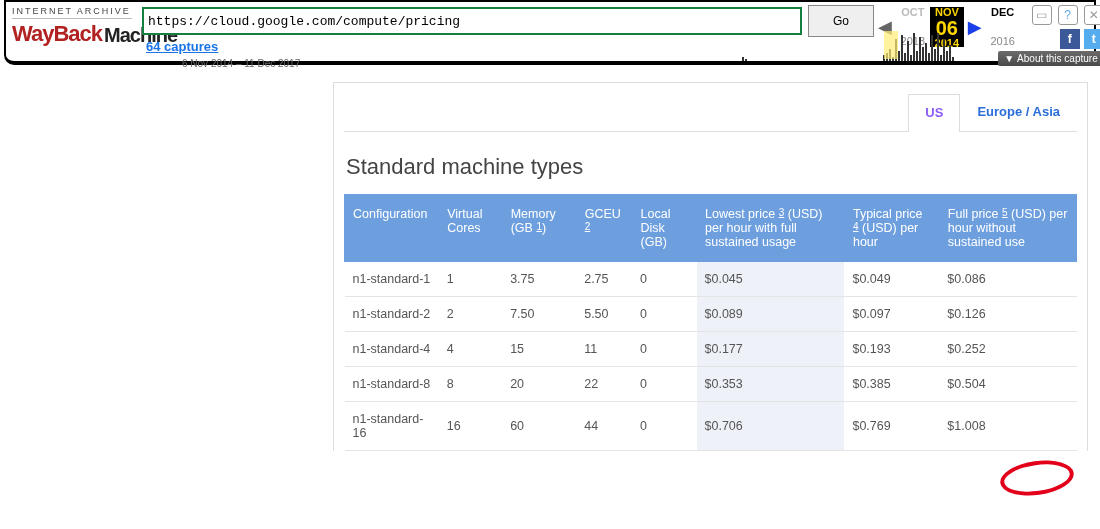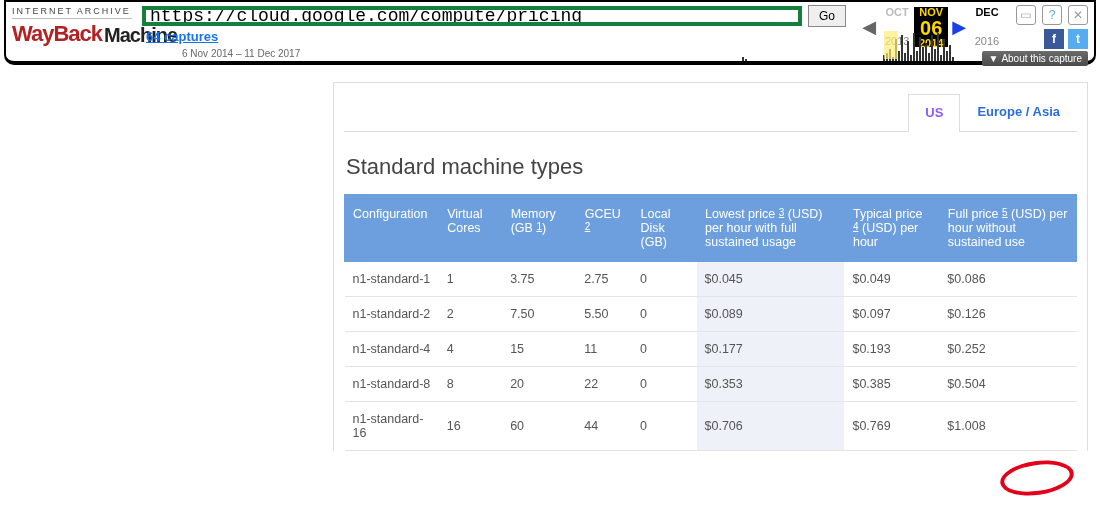--- a/index.html
+++ b/index.html
@@ -57,29 +57,29 @@
   .wb-center {
     flex: 1;
     display: flex;
     flex-direction: column;
     gap: 2px;
     position: relative;
   }
   .wb-url-row { display: flex; gap: 6px; align-items: center; }
   .wb-url-input {
     flex: 0 0 660px;
-    height: 20px;
+    height: 28px;
     font-family: "Courier New", monospace;
-    font-size: 18px;
+    font-size: 13px;
     padding: 1px 4px;
-    border: 4px solid #15803d;
+    border: 2px solid #15803d;
   }
   .wb-go-btn {
-    height: 22px;
-    padding: 0 10px;
+    height: 32px;
+    padding: 0 24px;
     font-size: 12px;
     background: #efefef;
     border: 1px solid #888;
     cursor: pointer;
   }
   .wb-captures-line { padding-left: 4px; line-height: 1.2; }
   .wb-captures { color: #1a73e8; font-weight: 700; font-size: 13px; margin-top: 40px; }
   .wb-captures-range { color: #666; font-size: 10px; margin-left: 36px; }
 
   

